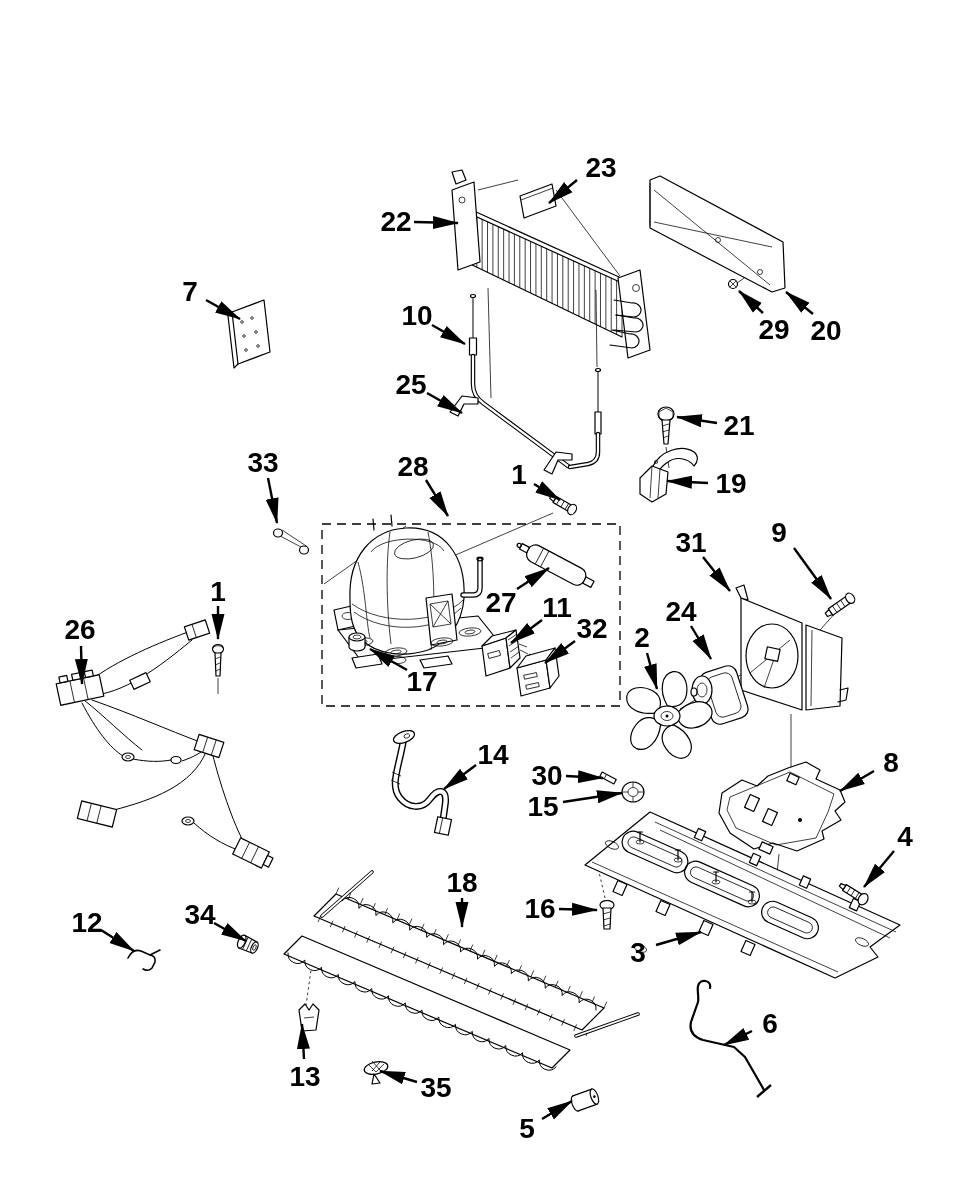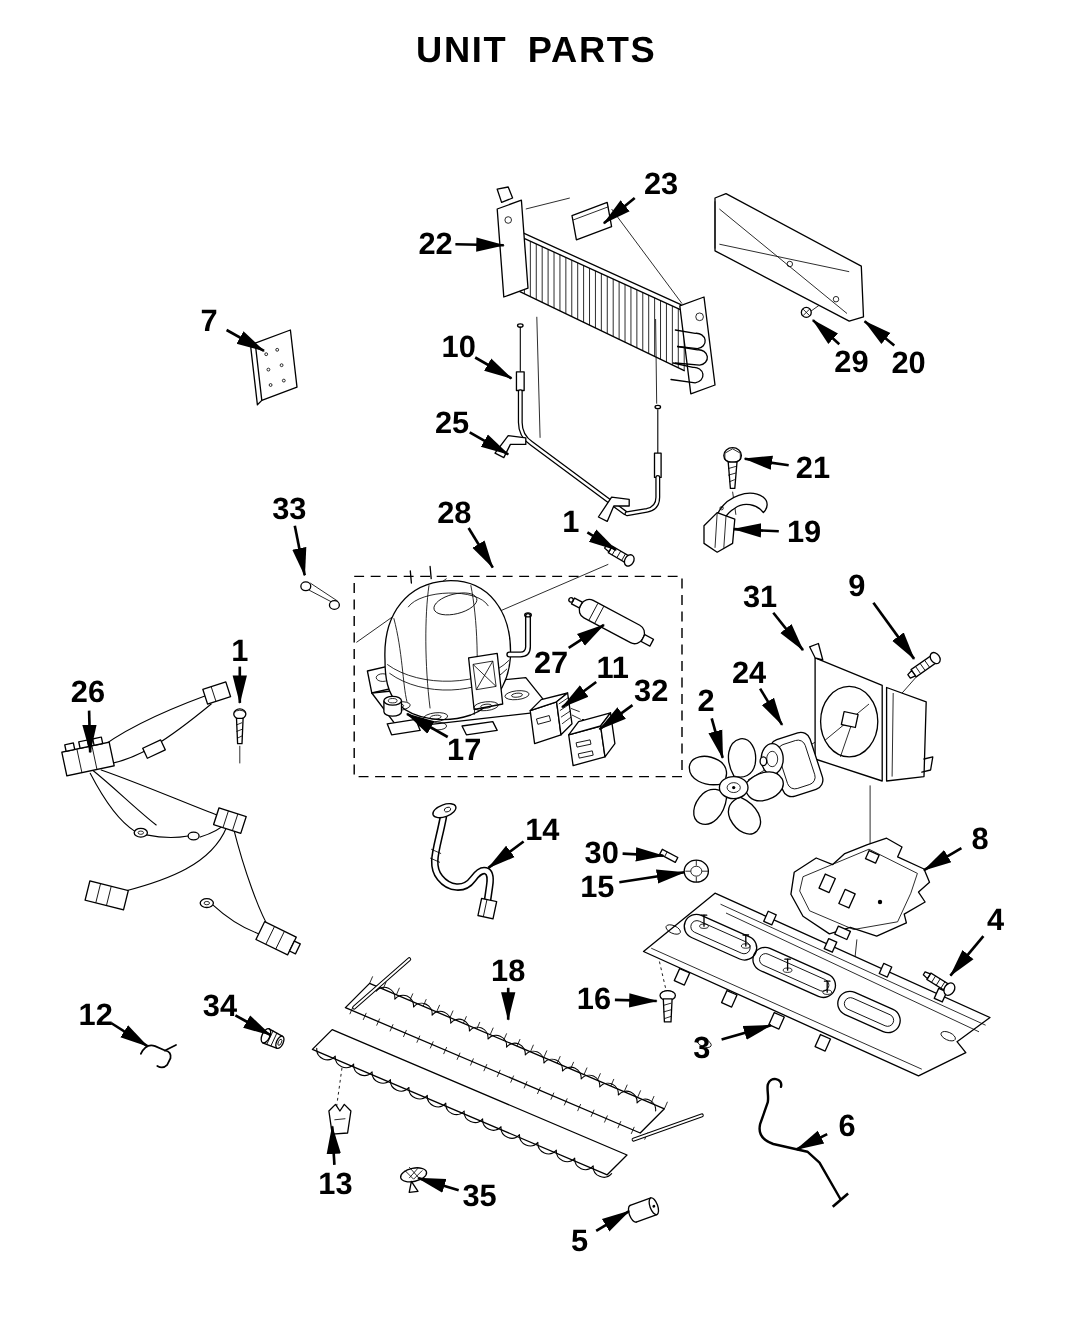--- a/index.html
+++ b/index.html
@@ -19,21 +19,20 @@
   .pipe-i{fill:none;stroke:#ffffff;stroke-linecap:round;stroke-linejoin:round;}
   .wire{fill:none;stroke:var(--line);stroke-width:1;stroke-linecap:round;}
   .blk{fill:var(--line);}
   .callout-arrow{stroke:var(--line);stroke-width:2.4;}
   .callout-num{font-family:"Liberation Sans",sans-serif;font-weight:700;font-size:28px;fill:var(--text);}
 </style>
 </head>
 <body>
 
 <div class="page">
-  <div class="title">UNIT PARTS</div>
 
   <svg id="art" width="975" height="1200" viewBox="0 0 975 1200">
     <defs>
       <marker id="ah" markerUnits="userSpaceOnUse" markerWidth="26" markerHeight="16" refX="25" refY="8" orient="auto">
         <path d="M0,1.5 L26,8 L0,14.5 z" fill="#000"></path>
       </marker>
     </defs>
 
     <g>
       <line class="thin" x1="488" y1="288" x2="491" y2="398"></line>

